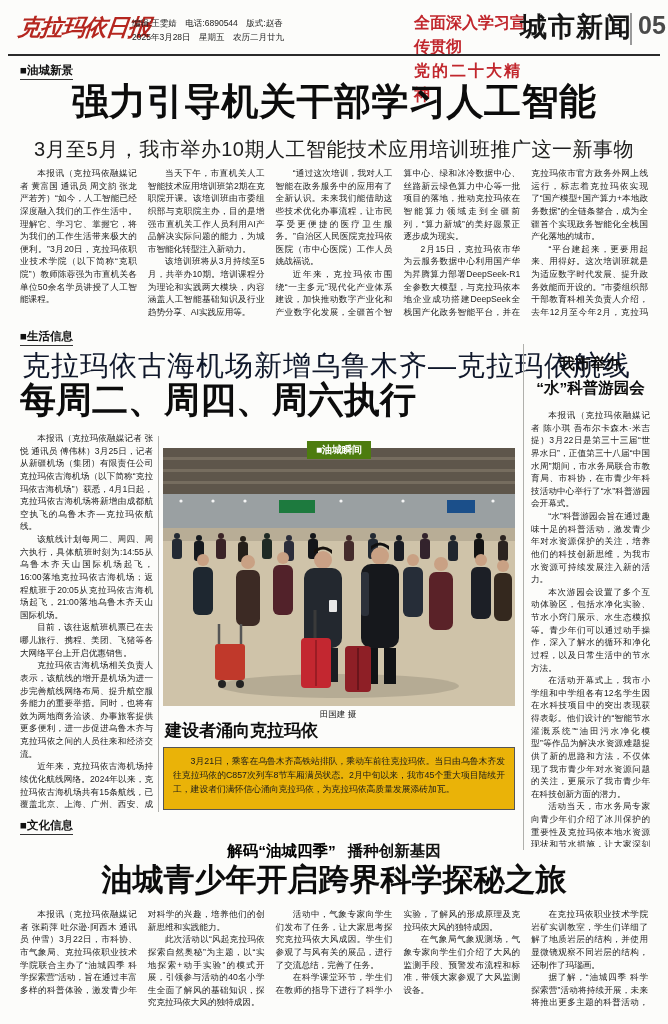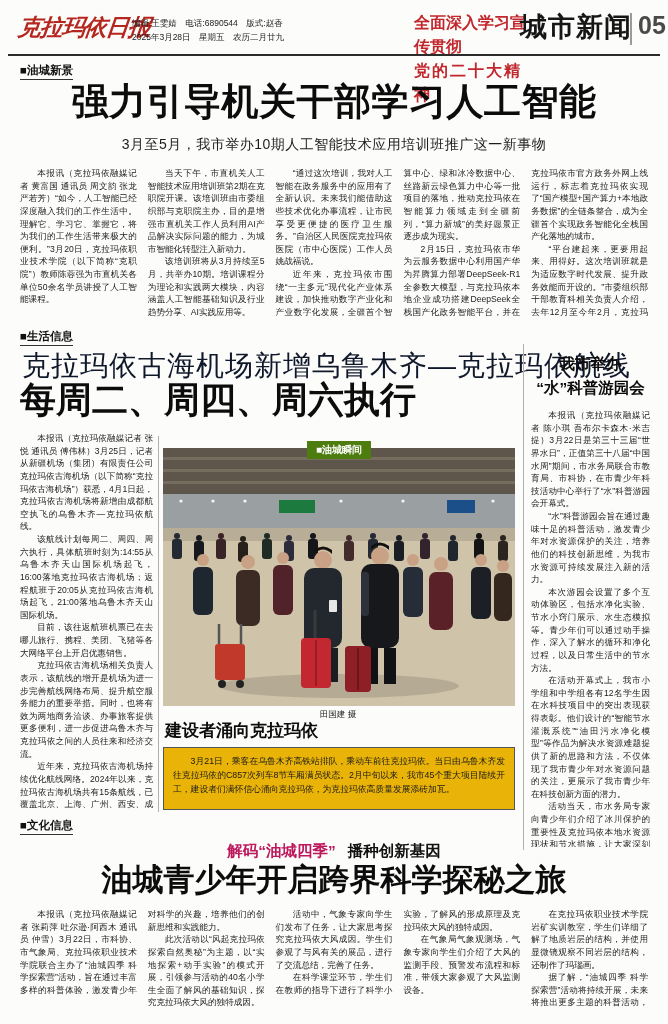--- a/index.html
+++ b/index.html
@@ -19,21 +19,21 @@
   
   .seclabel{position:absolute;font-size:11.5px;font-weight:700;color:#111;
             border-bottom:1px solid #333;padding-bottom:1px;}
   p.para{margin:0;text-indent:2em;font-size:8.6px;line-height:1.47;text-align:justify;color:#1c1c1c;}
   .cols5{column-count:5;column-gap:11px;column-fill:auto;overflow:hidden;}
   
   #lab1{left:20px;top:63px;}
   .h1{position:absolute;left:20px;top:77px;width:628px;margin:0;text-align:center;
       font-size:37px;font-weight:900;letter-spacing:0.5px;color:#0c0c0c;}
   .sub1{position:absolute;left:20px;top:136px;width:628px;text-align:center;
-        font-size:14px;font-weight:400;color:#1d1d1d;letter-spacing:0.5px;}
+        font-size:20px;font-weight:400;color:#1d1d1d;letter-spacing:0.5px;}
   .body1{position:absolute;left:20px;top:167px;width:628px;height:160px;}
   
   #lab2{left:20px;top:329px;}
   .kicker2{position:absolute;left:22px;top:347px;font-size:28px;font-weight:400;
            letter-spacing:1px;color:#0f172a;}
   .h2a{position:absolute;left:20px;top:376px;margin:0;font-size:36px;font-weight:900;color:#0c0c0c;}
   .flightcol{position:absolute;left:20px;top:432px;width:133px;height:380px;overflow:hidden;}
   .vrule-a{position:absolute;left:158px;top:436px;width:1px;height:376px;background:#b0b0ac;}
   .vrule-b{position:absolute;left:523px;top:344px;width:1px;height:506px;background:#b0b0ac;}
   .photo{position:absolute;left:163px;top:448px;width:352px;height:258px;overflow:hidden;}
@@ -45,21 +45,21 @@
           border:1px solid #555;padding:6px 9px;background:#eab308;}
   .capbox p{margin:0;font-size:8.8px;line-height:1.6;text-indent:2em;text-align:justify;color:#1a1a1a;}
   .watercol{position:absolute;left:531px;top:352px;width:119px;}
   .wtitle{text-align:center;font-weight:900;font-size:15.5px;line-height:1.55;color:#0c0c0c;}
   .wbody{margin-top:9px;height:438px;overflow:hidden;}
   .wbody p{margin:0;}
   
   #lab3{left:20px;top:818px;}
   .kicker3{position:absolute;left:20px;top:841px;width:628px;text-align:center;
            font-size:15.5px;font-weight:700;color:#111;}
-  .kicker3 .red{color:#be185d;margin-right:12px;}
+  .kicker3 .red{color:#000000;margin-right:12px;}
   .h3{position:absolute;left:20px;top:859px;width:628px;margin:0;text-align:center;
       font-size:31px;font-weight:900;color:#0c0c0c;}
   .body3{position:absolute;left:20px;top:908px;width:628px;height:112px;}
 </style>
 </head>
 <body>
 
 <div class="page">
 
   <div class="logo">克拉玛依日报</div>

